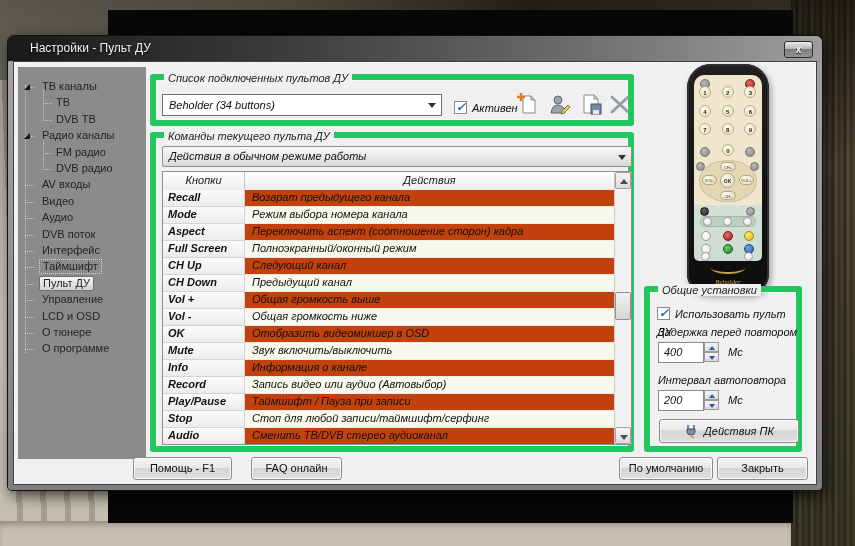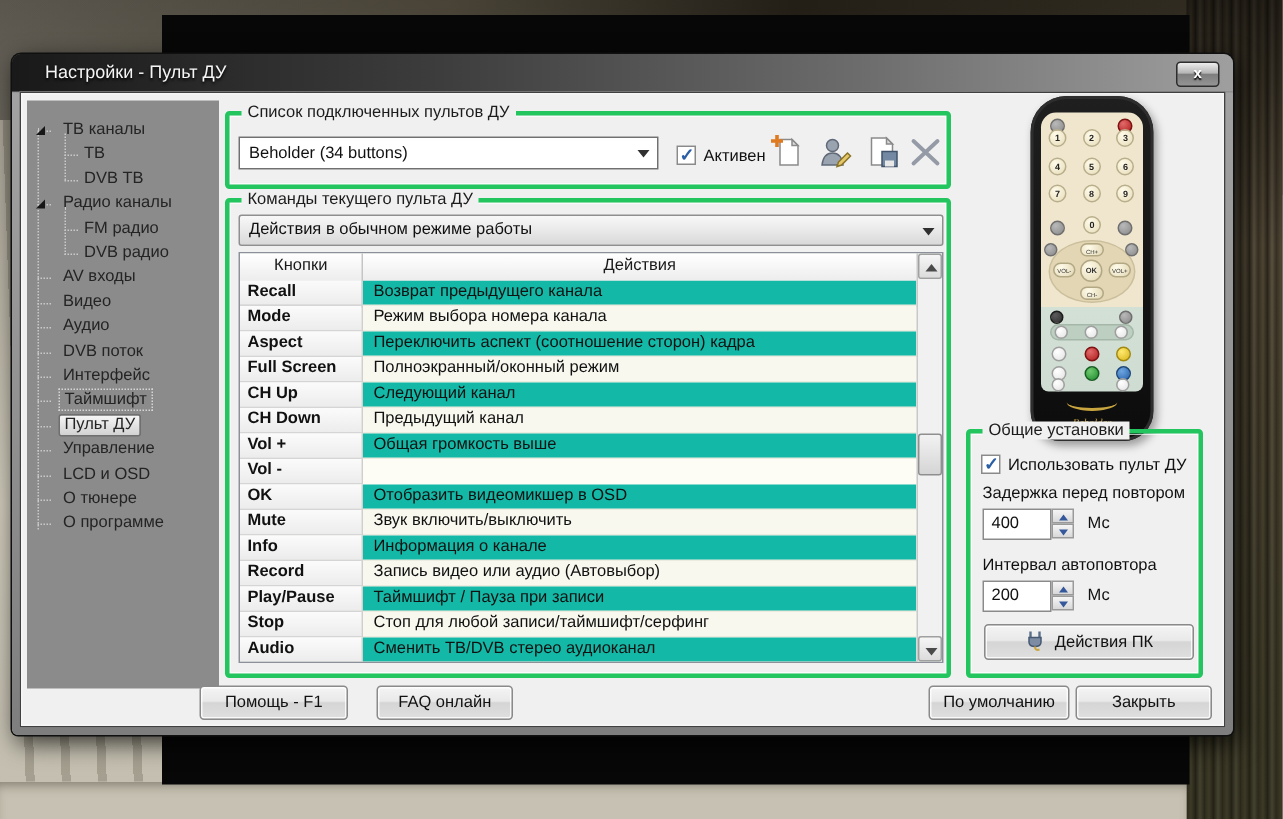--- a/index.html
+++ b/index.html
@@ -50,22 +50,22 @@
   .tree-item.lvl0 .tlabel { margin-left:21px; }
   .tree-item.lvl1 .tlabel { margin-left:35px; }
   .tlabel { display:inline-block; padding:0 3px; white-space:nowrap; }
   .tree-item.sel .tlabel { background:linear-gradient(#f6f6f6,#d2d2d2); border:1px solid #6f6f6f;
     border-radius:2px; line-height:13px; }
   .tree-item.dot .tlabel { border:1px dotted #d6d6d6; line-height:13px; }
   .expander { position:absolute; left:6px; top:5px; width:0; height:0;
     border-left:6px solid transparent; border-bottom:6px solid #161616; }
 
   
-  .groupbox { position:absolute; border:3px solid #22c55e; border-radius:3px;
-    box-shadow:inset 0 0 0 1px rgba(255,255,255,.7); }
+  .groupbox { position:absolute; border:6px solid #22c55e; border-radius:3px;
+    box-shadow:inset 0 0 0 1px rgba(255,255,255,.7);font-style:italic; }
   .legend { position:absolute; top:-8px; left:8px; background:#f0f0f0; padding:0 4px;
     font-size:11px; color:#1c1c1c; white-space:nowrap; }
 
   
   .combo { position:absolute; height:22px; border:1px solid #707070; background:#fff;
     font-size:11px; color:#111; }
   .combo .cval { position:absolute; left:6px; top:4px; white-space:nowrap; }
   .combo .carrow { position:absolute; right:5px; top:8px; width:0; height:0;
     border-left:4px solid transparent; border-right:4px solid transparent; border-top:5px solid #303030; }
   .combo.gray { background:linear-gradient(#f8f8f8,#e9e9e9 50%,#d9d9d9); border-color:#8f8f8f; border-radius:2px; }
@@ -87,21 +87,21 @@
     background:linear-gradient(#ffffff,#eaeaea 60%,#dcdcdc); border-bottom:1px solid #bdbdbd;
     font-size:11px; color:#1a1a1a; }
   .thc { line-height:17px; text-align:center; }
   .thc.h1 { width:82px; border-right:1px solid #c5c5c5; }
   .thc.h2 { flex:1; }
   .tbody { position:absolute; left:0; top:18px; right:17px; bottom:0; overflow:hidden; }
   .trow { display:flex; height:17px; }
   .trow .c1 { width:82px; font-size:11px; font-weight:bold; color:#111; padding:1px 0 0 5px;
     background:linear-gradient(#fbfbfb,#ececec); border-right:1px solid #cfcfcf; border-bottom:1px solid #d5d5d5; }
   .trow .c2 { flex:1; font-size:11px; color:#111; padding:1px 0 0 7px; white-space:nowrap;
-    border-bottom:1px solid #ebebe0; background:#14b8a6; }
+    border-bottom:1px solid #ebebe0; background:#c2410c; }
   .trow.alt .c2 { background:#f8f8ee; }
 
   
   .sbar { position:absolute; right:0; top:0; width:17px; bottom:0; background:#f1f1f1; border-left:1px solid #c9c9c9; }
   .sbtn { position:absolute; left:0; width:16px; height:17px; border:1px solid #a0a0a0; border-radius:2px;
     background:linear-gradient(#f6f6f6,#dcdcdc); }
   .sbtn.up { top:0; } .sbtn.down { bottom:0; }
   .sbtn::after { content:""; position:absolute; left:4px; width:0; height:0;
     border-left:4px solid transparent; border-right:4px solid transparent; }
   .sbtn.up::after { top:6px; border-bottom:5px solid #4a4a4a; }
@@ -268,20 +268,21 @@
             <div class="trow alt">
               <div class="c1">CH Down</div>
               <div class="c2">Предыдущий канал</div>
             </div>
             <div class="trow">
               <div class="c1">Vol +</div>
               <div class="c2">Общая громкость выше</div>
             </div>
             <div class="trow alt">
               <div class="c1">Vol -</div>
+              <div class="c2">Общая громкость ниже</div>
             </div>
             <div class="trow">
               <div class="c1">OK</div>
               <div class="c2">Отобразить видеомикшер в OSD</div>
             </div>
             <div class="trow alt">
               <div class="c1">Mute</div>
               <div class="c2">Звук включить/выключить</div>
             </div>
             <div class="trow">

